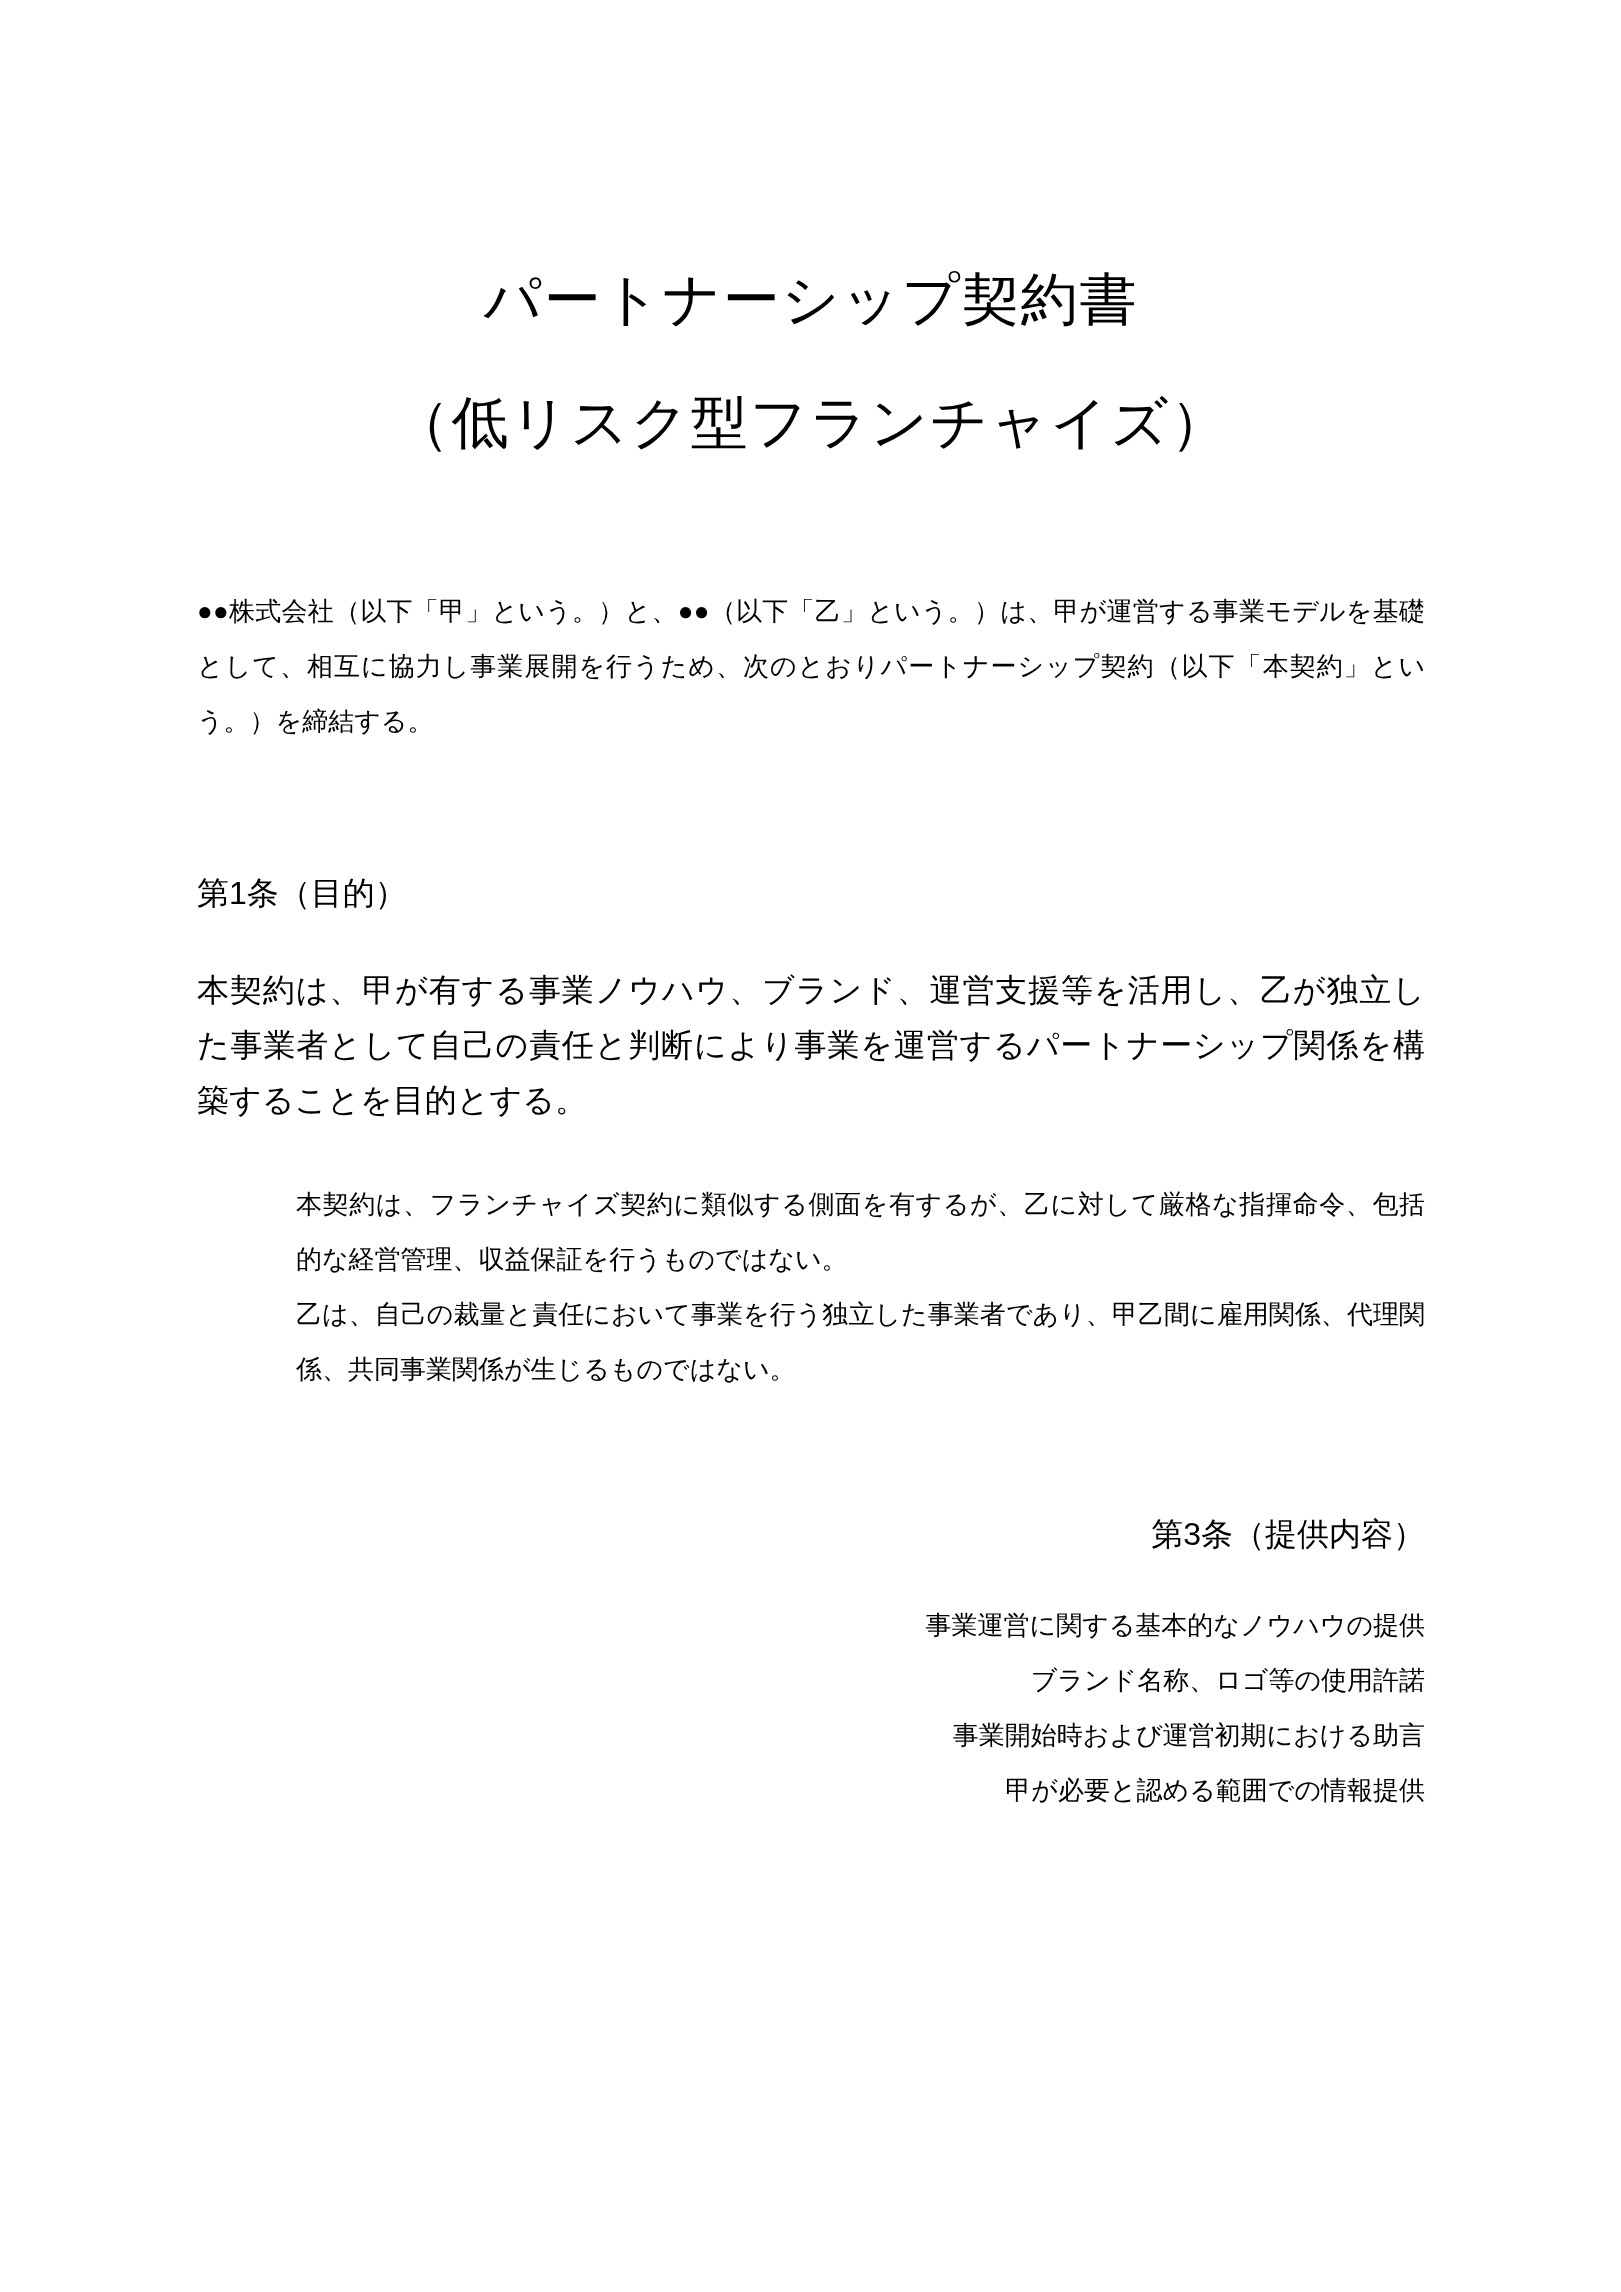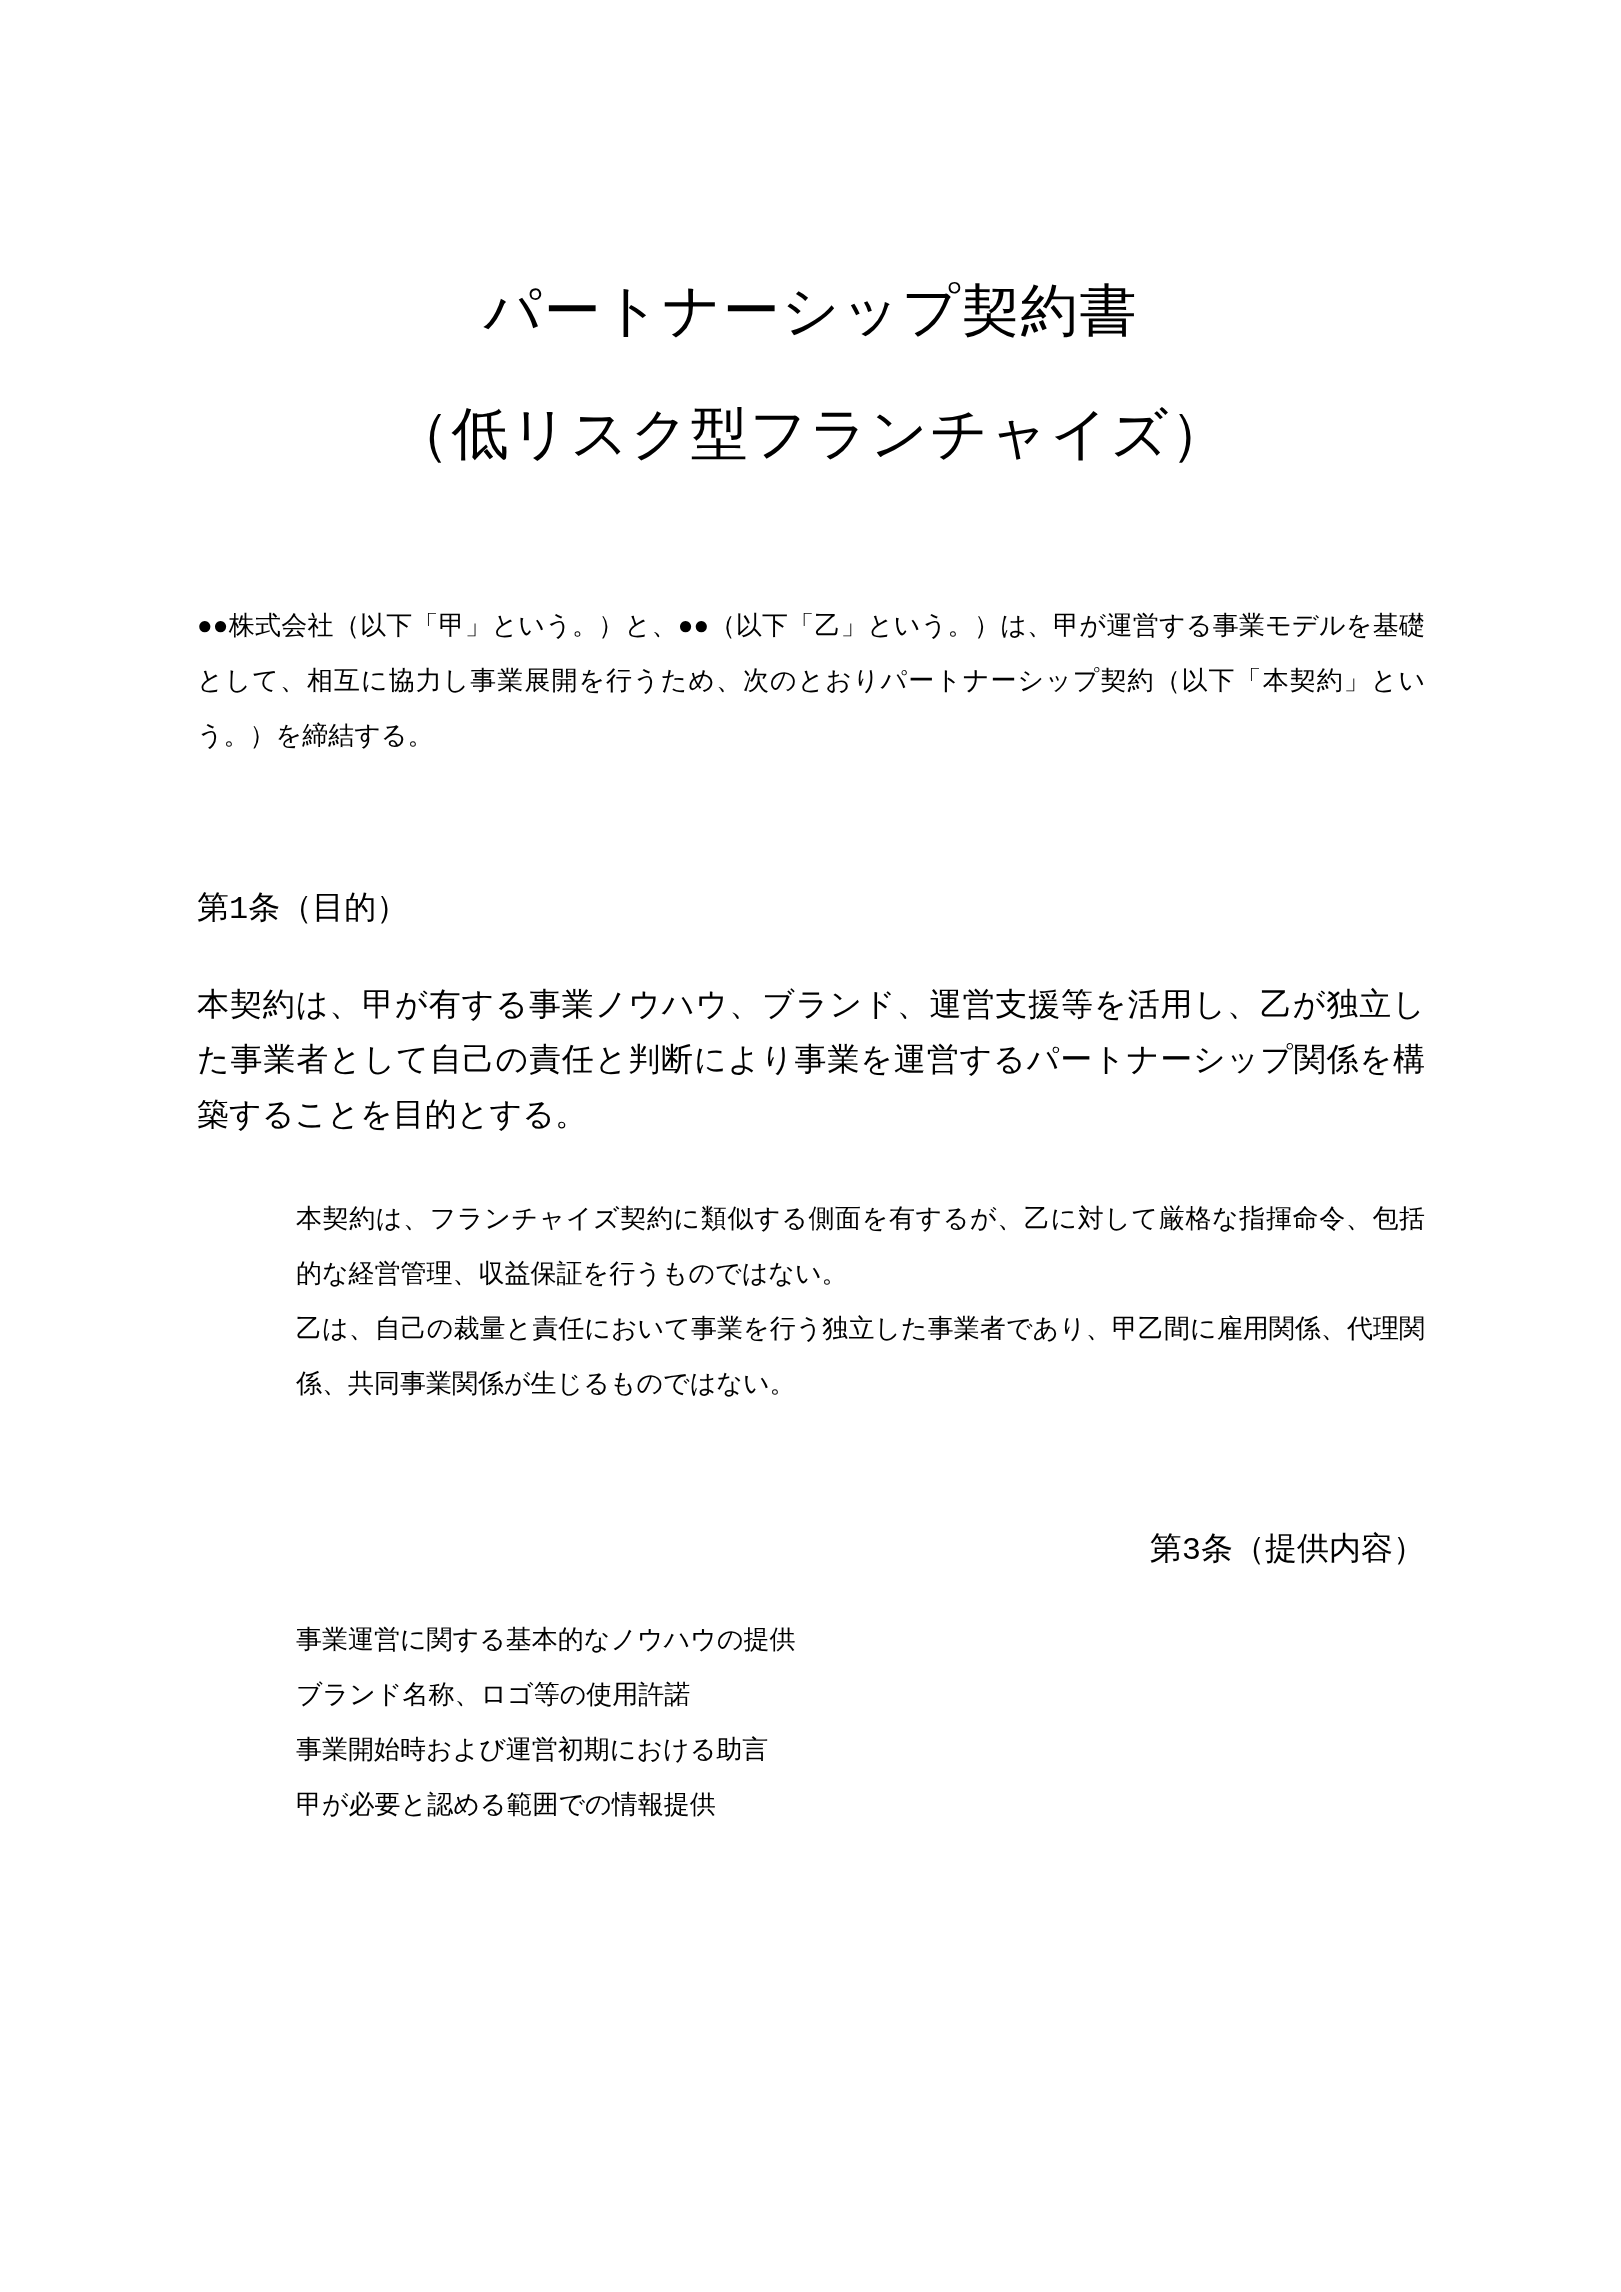--- a/index.html
+++ b/index.html
@@ -7,23 +7,23 @@
     padding: 0;
     background: #ffffff;
   }
   .page {
     position: relative;
     width: 1622px;
     height: 2286px;
     margin: 0 auto;
     background: #ffffff;
     box-sizing: border-box;
-    padding: 16px 197px;
+    padding: 0 197px;
     color: #000000;
-    font-family: Liberation Mono, monospace;
+    font-family: Liberation Sans, sans-serif;
     overflow: hidden;
   }
   .doc-title-block {
     padding-top: 238px;
     text-align: center;
   }
   .doc-title,
   .doc-subtitle {
     font-size: 57px;
     line-height: 123px;
@@ -58,20 +58,21 @@
     font-size: 26px;
     line-height: 55px;
     text-align: justify;
   }
   .indent-para { margin: 0; }
   .provide-list {
     margin-top: 36px;
     margin-left: 99px;
     font-size: 26px;
     line-height: 55px;
+    text-align: right;
   }
   .provide-item { margin: 0; }
 </style>
 </head>
 <body>
 
 <div class="page">
 
   <div class="doc-title-block">
     <div class="doc-title">パートナーシップ契約書</div>

